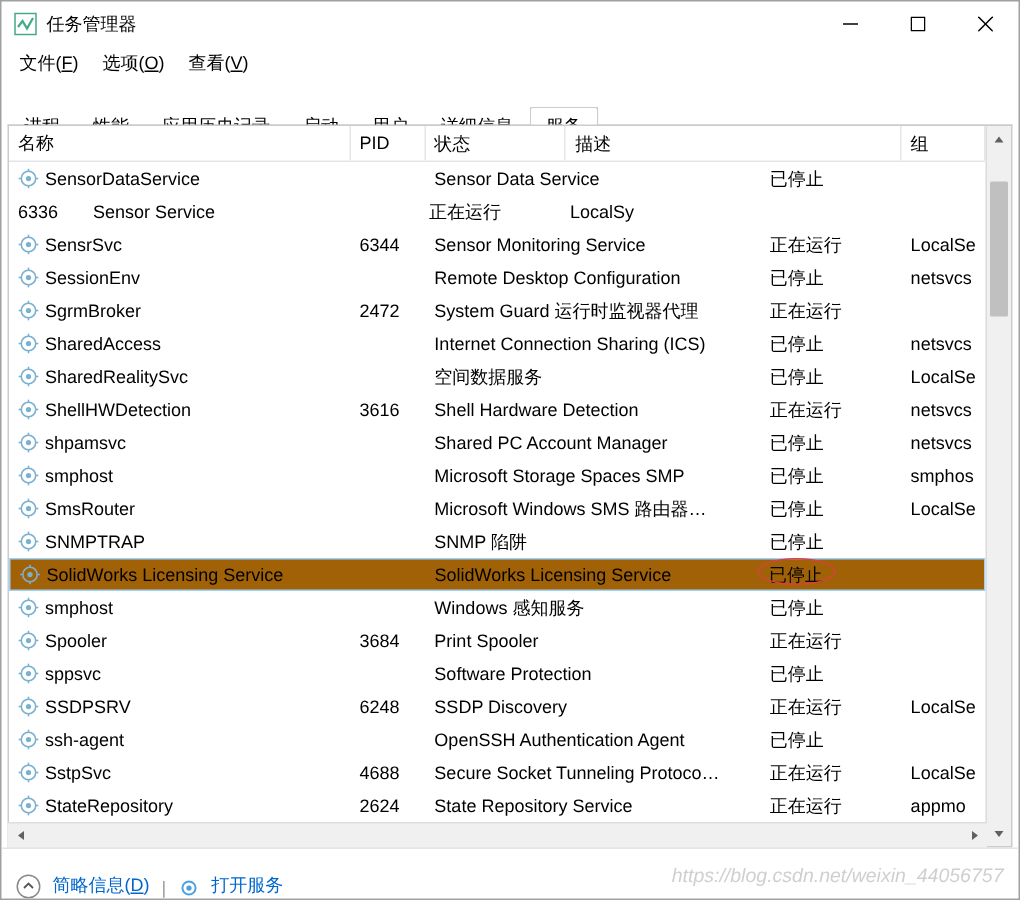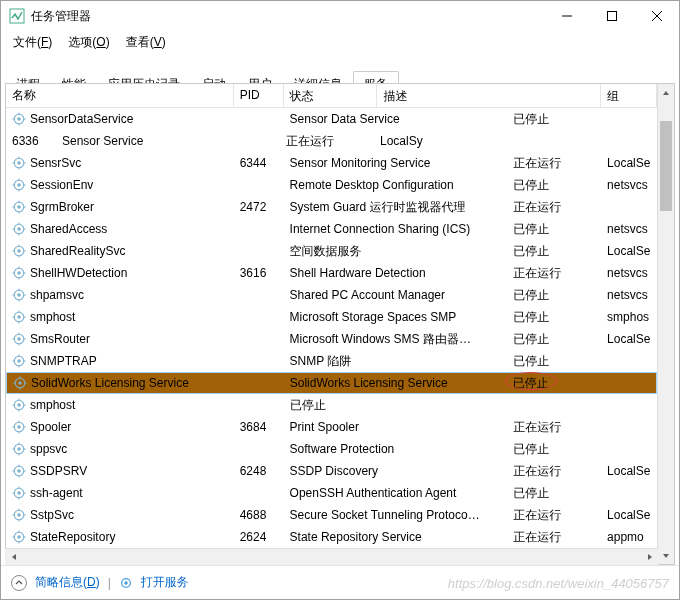--- a/index.html
+++ b/index.html
@@ -28,21 +28,21 @@
 .c-desc { width: 224px; }
 .c-stat { width: 94px; }
 .c-grp { width: 56px; }
 .svc-icon { width: 14px; height: 14px; flex-shrink: 0; }
 .scrollbar { width: 17px; background: #f0f0f0; border-left: 1px solid #ddd; position: relative; }
 .sb-btn { height: 17px; display: flex; align-items: center; justify-content: center; background: #f0f0f0; }
 .sb-track { position: absolute; top: 17px; bottom: 17px; left: 0; right: 0; }
 .sb-thumb { position: absolute; left: 2px; right: 2px; top: 20px; height: 90px; background: #c0c0c0; border-radius: 1px; }
 .hscroll { position: absolute; bottom: 34px; left: 4px; right: 21px; height: 17px; background: #f0f0f0; border-top: 1px solid #ddd; display: flex; }
 .hs-btn { width: 17px; display: flex; align-items: center; justify-content: center; }
-.statusbar { position: absolute; bottom: 0; left: 0; right: 0; height: 34px; display: flex; align-items: center; padding: 0 10px; gap: 8px; border-top: 1px solid #e5e5e5; }
+.statusbar { position: absolute; bottom: 0; left: 0; right: 0; height: 34px; display: flex; align-items: flex-end; padding: 0 10px; gap: 8px; border-top: 1px solid #e5e5e5; }
 .status-link { color: #0066cc; cursor: pointer; font-size: 12px; }
 .expand-icon { width: 16px; height: 16px; border: 1px solid #888; border-radius: 50%; display: flex; align-items: center; justify-content: center; }
 .sep { color: #999; }
 .circle-annot { position: absolute; left: 504px; top: 371px; width: 52px; height: 18px; border: 1.5px solid #d94040; border-radius: 50%; pointer-events: none; }
 .watermark { position: absolute; right: 10px; bottom: 8px; font-size: 13px; color: rgba(160,160,160,0.5); font-style: italic; pointer-events: none; }
 </style>
 </head>
 <body>
 
 <div class="titlebar">
@@ -339,20 +339,21 @@
               <g stroke="#7ab0d0" stroke-width="1.2">
                 <line x1="8" y1="0.5" x2="8" y2="3"></line>
                 <line x1="8" y1="13" x2="8" y2="15.5"></line>
                 <line x1="0.5" y1="8" x2="3" y2="8"></line>
                 <line x1="13" y1="8" x2="15.5" y2="8"></line>
               </g>
             </svg>
             <span>smphost</span>
           </div>
           <div class="cell c-pid"></div>
+          <div class="cell c-desc">Windows 感知服务</div>
           <div class="cell c-stat">已停止</div>
           <div class="cell c-grp"></div>
         </div>
         <div class="row">
           <div class="cell c-name">
             <svg class="svc-icon" viewBox="0 0 16 16">
               <circle cx="8" cy="8" r="5.5" fill="none" stroke="#7ab0d0" stroke-width="1.2"></circle>
               <circle cx="8" cy="8" r="2" fill="#7ab0d0"></circle>
               <g stroke="#7ab0d0" stroke-width="1.2">
                 <line x1="8" y1="0.5" x2="8" y2="3"></line>

